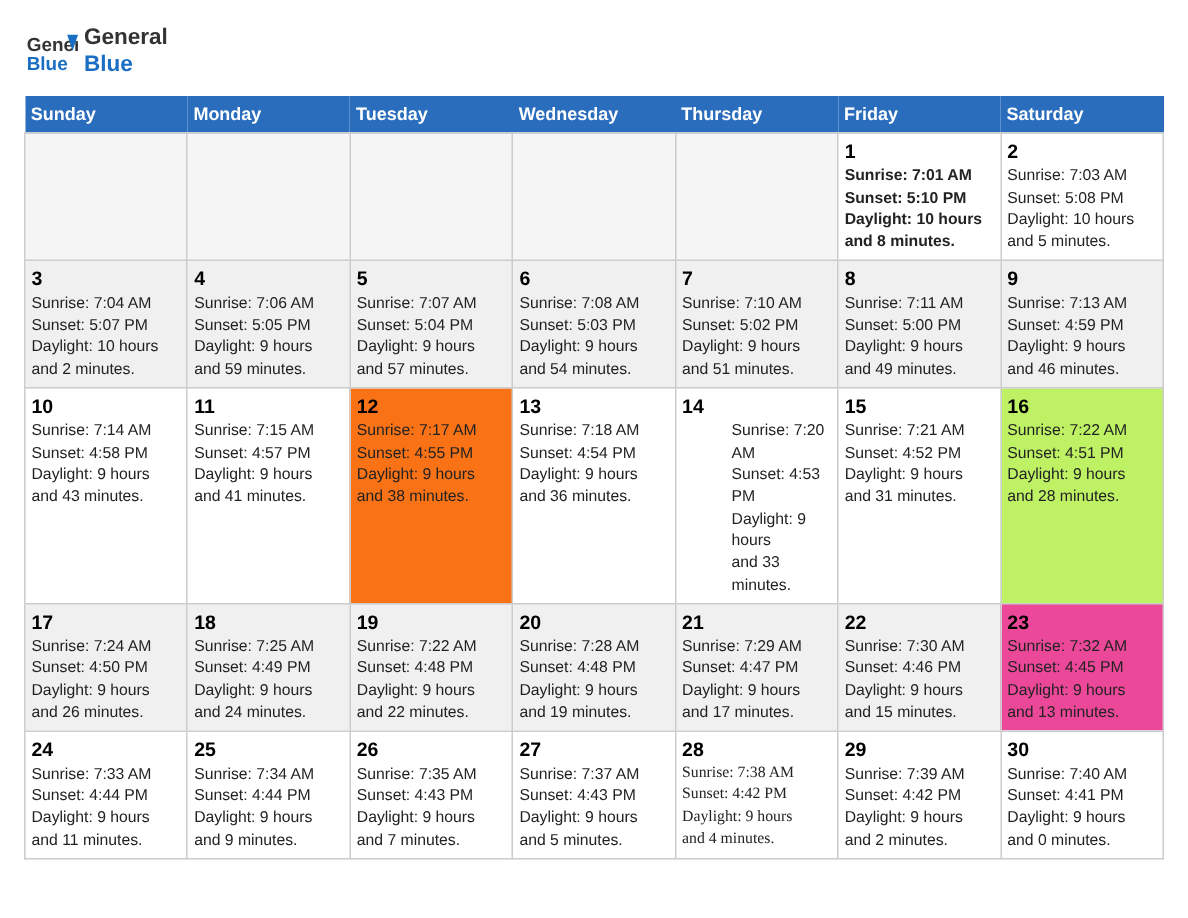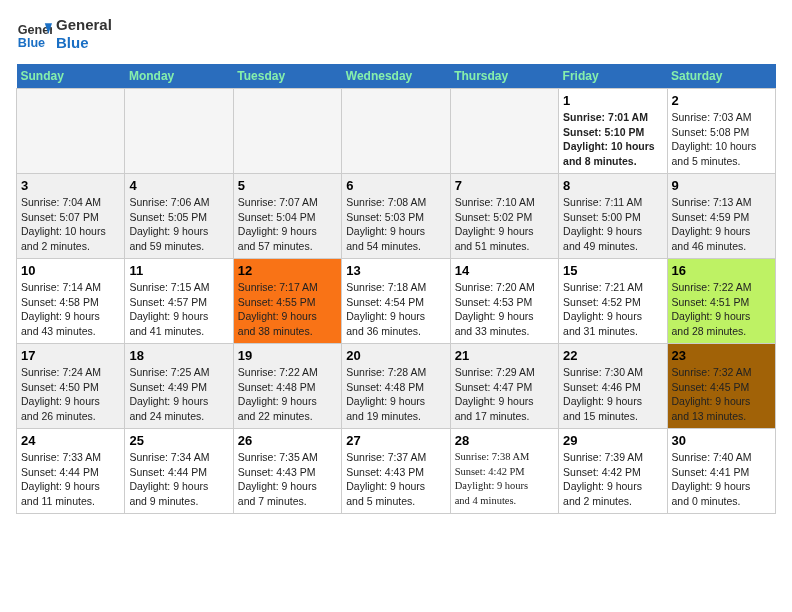--- a/index.html
+++ b/index.html
@@ -35,21 +35,21 @@
       font-size: 16px;
       color: #444;
     }
     table {
       width: 100%;
       border-collapse: collapse;
       font-size: 11px;
     }
     thead tr th {
       background: #2a6dbd;
-      color: #86efac;
+      color: #ffffff;
       padding: 5px 4px;
       text-align: left;
       font-size: 12px;
       font-weight: bold;
     }
     tbody tr td {
       border: 1px solid #ccc;
       vertical-align: top;
       padding: 4px;
       height: 85px;
@@ -209,21 +209,21 @@
         </td>
         <td style="background: rgb(255, 255, 255);">
           <div class="day-number">13</div>
           <div class="day-info" style="white-space: pre-line;">Sunrise: 7:18 AM
 Sunset: 4:54 PM
 Daylight: 9 hours
 and 36 minutes.</div>
         </td>
         <td style="background: rgb(255, 255, 255);">
           <div class="day-number">14</div>
-          <div class="day-info" style="white-space: pre-line;">Sunrise: 7:20 AM
+          <div class="day-info" style="white-space: pre-line; margin-left: 33px;">Sunrise: 7:20 AM
 Sunset: 4:53 PM
 Daylight: 9 hours
 and 33 minutes.</div>
         </td>
         <td style="background: rgb(255, 255, 255);">
           <div class="day-number">15</div>
           <div class="day-info" style="white-space: pre-line;">Sunrise: 7:21 AM
 Sunset: 4:52 PM
 Daylight: 9 hours
 and 31 minutes.</div>
@@ -272,21 +272,21 @@
 Daylight: 9 hours
 and 17 minutes.</div>
         </td>
         <td style="background: rgb(240, 240, 240);">
           <div class="day-number">22</div>
           <div class="day-info" style="white-space: pre-line;">Sunrise: 7:30 AM
 Sunset: 4:46 PM
 Daylight: 9 hours
 and 15 minutes.</div>
         </td>
-        <td style="background: #a16207;">
+        <td style="background: #ec4899;">
           <div class="day-number">23</div>
           <div class="day-info" style="white-space: pre-line;">Sunrise: 7:32 AM
 Sunset: 4:45 PM
 Daylight: 9 hours
 and 13 minutes.</div>
         </td>
       </tr>
       <tr>
         <td style="background: rgb(255, 255, 255);">
           <div class="day-number">24</div>

